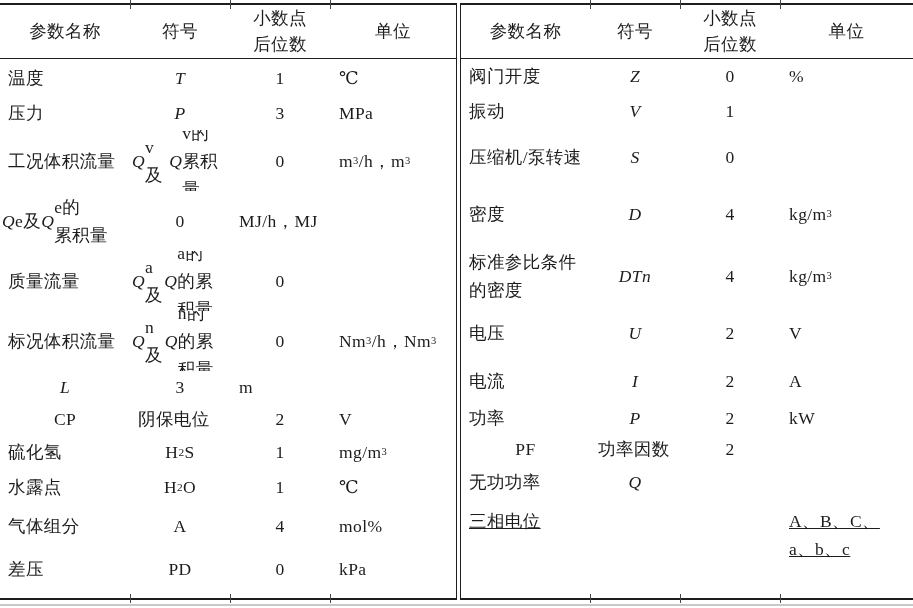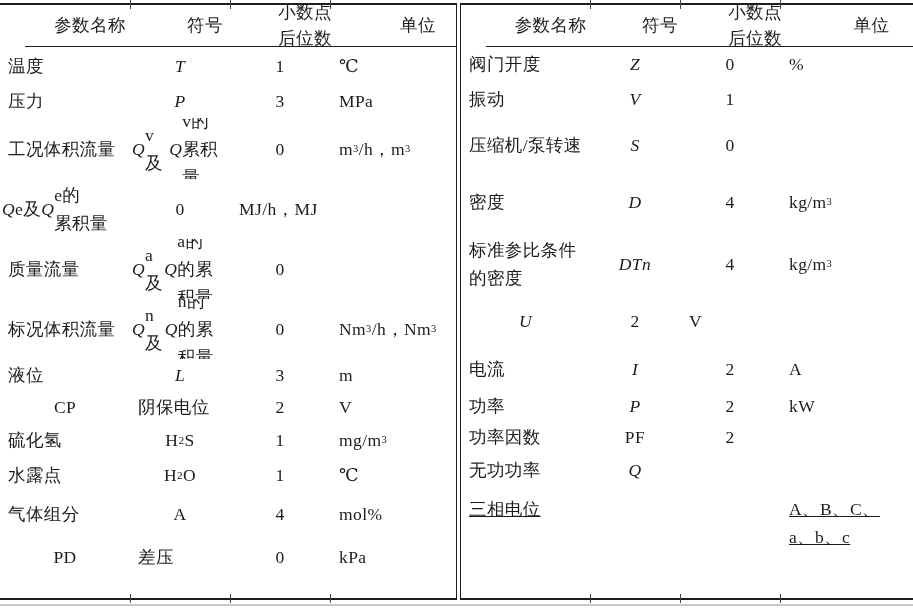--- a/index.html
+++ b/index.html
@@ -15,21 +15,21 @@
     position: absolute; top: 3px; height: 597px;
     border-top: 2.6px solid #1d1d1d;
     border-bottom: 2.6px solid #1d1d1d;
   }
   .tbl.left  { left: 0;     width: 456px; }
   .tbl.right { left: 461px; width: 452px; }
 
   .row { display: grid; }
   .tbl.left  .row { grid-template-columns: 130px 100px 100px 126px; }
   .tbl.right .row { grid-template-columns: 129px 90px 100px 133px; }
-  .row.header { height: 42px; border-bottom: 1.6px solid #1d1d1d; margin-left: 25px; }
+  .row.header { height: 54px; border-bottom: 1.6px solid #1d1d1d; }
 
   .cell {
     display: flex; align-items: center;
     font-size: 17.5px; line-height: 1.6; letter-spacing: 0.4px;
     overflow: hidden;
   }
   .cell.h    { justify-content: center; text-align: center; line-height: 1.45; }
   .cell.name { padding-left: 8px; text-align: left; }
   .cell.sym  { justify-content: center; text-align: center; }
   .cell.sym.ml { justify-content: flex-start; text-align: left; padding-left: 2px; }
@@ -94,21 +94,20 @@
       <div class="cell sym ml"><i>Q</i>a及<i>Q</i>a的<br>的累积量</div>
       <div class="cell dec">0</div>
     </div>
     <div class="row" style="height:60px">
       <div class="cell name">标况体积流量</div>
       <div class="cell sym ml"><i>Q</i>n及<i>Q</i>n的<br>的累积量</div>
       <div class="cell dec">0</div>
       <div class="cell unit">Nm<sup>3</sup>/h，Nm<sup>3</sup></div>
     </div>
     <div class="row" style="height:32px">
-      <div class="cell name">液位</div>
       <div class="cell sym">
           <i>L</i>
         </div>
       <div class="cell dec">3</div>
       <div class="cell unit">m</div>
     </div>
     <div class="row" style="height:32px">
       <div class="cell sym">CP</div>
       <div class="cell name">阴保电位</div>
       <div class="cell dec">2</div>
@@ -126,22 +125,22 @@
       <div class="cell dec">1</div>
       <div class="cell unit">℃</div>
     </div>
     <div class="row" style="height:41px">
       <div class="cell name">气体组分</div>
       <div class="cell sym">A</div>
       <div class="cell dec">4</div>
       <div class="cell unit">mol%</div>
     </div>
     <div class="row" style="height:46px">
+      <div class="cell name">差压</div>
       <div class="cell sym">PD</div>
-      <div class="cell name">差压</div>
       <div class="cell dec">0</div>
       <div class="cell unit">kPa</div>
     </div>
   </div>
 
   <div class="vdiv"></div>
 
   <div class="tbl right">
     <div class="row header">
       <div class="cell h">参数名称</div>
@@ -181,20 +180,21 @@
     </div>
     <div class="row" style="height:65px">
       <div class="cell name ml">标准参比条件<br>的密度</div>
       <div class="cell sym">
           <i>DTn</i>
         </div>
       <div class="cell dec">4</div>
       <div class="cell unit">kg/m<sup>3</sup></div>
     </div>
     <div class="row" style="height:50px">
+      <div class="cell name">电压</div>
       <div class="cell sym">
           <i>U</i>
         </div>
       <div class="cell dec">2</div>
       <div class="cell unit">V</div>
     </div>
     <div class="row" style="height:45px">
       <div class="cell name">电流</div>
       <div class="cell sym">
           <i>I</i>
@@ -204,22 +204,22 @@
     </div>
     <div class="row" style="height:30px">
       <div class="cell name">功率</div>
       <div class="cell sym">
           <i>P</i>
         </div>
       <div class="cell dec">2</div>
       <div class="cell unit">kW</div>
     </div>
     <div class="row" style="height:32px">
+      <div class="cell sym">PF</div>
       <div class="cell name">功率因数</div>
-      <div class="cell sym">PF</div>
       <div class="cell dec">2</div>
       <div class="cell unit"></div>
     </div>
     <div class="row" style="height:33px">
       <div class="cell name">无功功率</div>
       <div class="cell sym">
           <i>Q</i>
         </div>
       <div class="cell dec"></div>
     </div>

